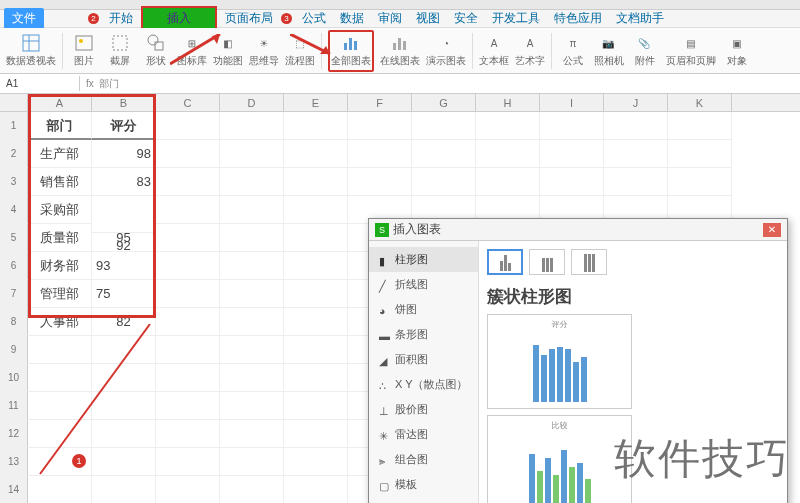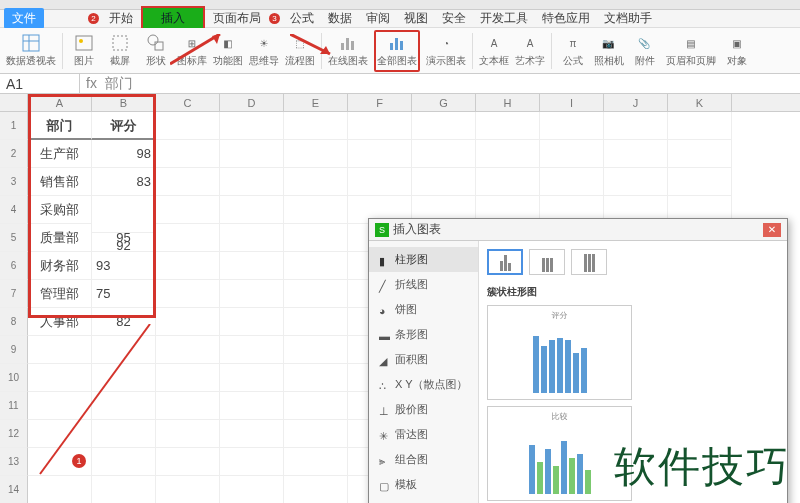--- a/index.html
+++ b/index.html
@@ -1,31 +1,31 @@
 <!DOCTYPE html>
 <html><head>
 <meta charset="utf-8">
 <style>
 *{box-sizing:border-box;margin:0;padding:0;font-family:"Microsoft YaHei",sans-serif}
 body{background:#fff;width:800px;height:503px;overflow:hidden;position:relative;font-size:11px;color:#444}
 .titlebar{height:10px;background:#e8e8e8;border-bottom:1px solid #ccc}
 .menubar{height:18px;background:#f5f5f5;display:flex;align-items:center;padding:0 4px;gap:2px;font-size:12px;border-bottom:1px solid #ddd}
 .menubar .file{background:#3a9cff;color:#fff;padding:2px 8px;border-radius:2px}
-.menubar .tab{padding:2px 6px;cursor:pointer;color:#404040}
-.menubar .tab.active{background:#1aad19;color:#0f172a;padding:2px 18px;border:2px solid #d4342c;position:relative}
+.menubar .tab{padding:2px 6px;cursor:pointer;color:#0369a1}
+.menubar .tab.active{background:#1aad19;color:#4c1d95;padding:2px 24px;border:2px solid #d4342c;position:relative}
 .menubar .marker{width:11px;height:11px;border-radius:50%;background:#d4342c;color:#fff;font-size:8px;display:inline-flex;align-items:center;justify-content:center;margin-right:2px}
 .ribbon{height:46px;background:#fafafa;border-bottom:1px solid #ccc;display:flex;align-items:center;padding:2px 6px;gap:6px;position:relative}
 .rbtn{display:flex;flex-direction:column;align-items:center;justify-content:center;gap:1px;min-width:30px;height:42px;font-size:10px;color:#666;cursor:pointer}
 .rbtn .ic{width:20px;height:20px;display:flex;align-items:center;justify-content:center}
 .rbtn.big{min-width:40px}
 .rbtn.hl{border:2px solid #d4342c;padding:1px;border-radius:2px}
 .sep{width:1px;height:36px;background:#ddd}
 .arrow1{position:absolute;left:170px;top:6px;pointer-events:none}
 .arrow2{position:absolute;left:290px;top:6px;pointer-events:none}
-.formula{height:20px;background:#fff;border-bottom:1px solid #ccc;display:flex;align-items:center;font-size:14px}
+.formula{height:20px;background:#fff;border-bottom:1px solid #ccc;display:flex;align-items:center;font-size:10px}
 .namebox{width:80px;border-right:1px solid #ccc;padding:2px 6px}
 .fx{padding:2px 6px;color:#888}
 .grid{position:relative;height:409px;overflow:hidden}
 .colhdr{display:flex;background:#f0f0f0;border-bottom:1px solid #ccc;height:18px}
 .rh{width:28px;border-right:1px solid #ccc;background:#f0f0f0}
 .ch{width:64px;border-right:1px solid #ccc;text-align:center;line-height:18px;color:#777;font-size:11px}
 .rows{position:relative}
 .row{display:flex;height:28px}
 .row .rn{width:28px;border-right:1px solid #ccc;border-bottom:1px solid #eee;background:#f0f0f0;text-align:center;line-height:28px;color:#777;font-size:10px}
 .row .cell{width:64px;border-right:1px solid #eee;border-bottom:1px solid #eee;line-height:28px;padding:0 4px;text-align:center;font-size:13px}
@@ -37,28 +37,28 @@
 .dlg .body{display:flex;height:338px}
 .dlg .side{width:110px;background:#f7f7f7;border-right:1px solid #ddd;padding:6px 0;font-size:11px}
 .dlg .side .it{padding:5px 10px;cursor:pointer;color:#555;display:flex;align-items:center;gap:4px}
 .dlg .side .it.sel{background:#e4e4e4;color:#333}
 .dlg .side .it .ii{width:12px;height:10px;display:inline-block}
 .dlg .main{flex:1;padding:8px;overflow:hidden}
 .dlg .thumbs{display:flex;gap:6px;margin-bottom:10px}
 .dlg .th{width:36px;height:26px;border:1px solid #ccc;background:#fff;display:flex;align-items:flex-end;justify-content:center;gap:1px;padding:2px}
 .dlg .th.sel{border:2px solid #4a90e2}
 .dlg .th span{width:3px;background:#888}
-.dlg h3{font-size:10px;font-weight:bold;margin:6px 0}
+.dlg h3{font-size:17px;font-weight:bold;margin:6px 0}
 .dlg .previews{display:flex;flex-wrap:wrap;gap:6px}
 .dlg .pv{width:145px;height:95px;border:1px solid #ccc;background:#fff;display:flex;align-items:flex-end;justify-content:center;gap:2px;padding:6px;position:relative}
 .dlg .pv .bar{width:6px}
 .dlg .pv .ttl{position:absolute;top:4px;left:0;right:0;text-align:center;font-size:8px;color:#888}
 .redline{position:absolute;pointer-events:none}
 .badge1{position:absolute;left:72px;top:360px;width:14px;height:14px;border-radius:50%;background:#d4342c;color:#fff;font-size:9px;text-align:center;line-height:14px}
-.watermark{position:absolute;right:10px;bottom:8px;font-size:42px;color:#14532d;font-weight:300;letter-spacing:2px;pointer-events:none}
+.watermark{position:absolute;right:10px;bottom:16px;font-size:42px;color:#737373;font-weight:300;letter-spacing:2px;pointer-events:none}
 svg.icn{width:20px;height:20px}
 </style>
 </head>
 <body>
 
 <div class="titlebar"></div>
 
 <div class="menubar">
   <span class="file">文件</span>
   <span style="width:40px"></span>
@@ -125,39 +125,39 @@
     </div>
   <div class="rbtn">
       <div class="ic">☀</div>
       <span>思维导</span>
     </div>
   <div class="rbtn">
       <div class="ic">⬚</div>
       <span>流程图</span>
     </div>
   <div class="sep"></div>
+  <div class="rbtn big hl">
+      <div class="ic">
+        <svg class="icn">
+          <rect x="3" y="10" width="3" height="7" fill="#5b9bd5"></rect>
+          <rect x="8" y="5" width="3" height="12" fill="#5b9bd5"></rect>
+          <rect x="13" y="8" width="3" height="9" fill="#5b9bd5"></rect>
+        </svg>
+      </div>
+      <span>全部图表</span>
+    </div>
   <div class="rbtn big">
       <div class="ic">
         <svg class="icn">
           <rect x="3" y="10" width="3" height="7" fill="#aaa"></rect>
           <rect x="8" y="5" width="3" height="12" fill="#aaa"></rect>
           <rect x="13" y="8" width="3" height="9" fill="#aaa"></rect>
         </svg>
       </div>
       <span>在线图表</span>
-    </div>
-  <div class="rbtn big hl">
-      <div class="ic">
-        <svg class="icn">
-          <rect x="3" y="10" width="3" height="7" fill="#5b9bd5"></rect>
-          <rect x="8" y="5" width="3" height="12" fill="#5b9bd5"></rect>
-          <rect x="13" y="8" width="3" height="9" fill="#5b9bd5"></rect>
-        </svg>
-      </div>
-      <span>全部图表</span>
     </div>
   <div class="rbtn big">
       <div class="ic">◔</div>
       <span>演示图表</span>
     </div>
   <div class="sep"></div>
   <div class="rbtn">
       <div class="ic">A</div>
       <span>文本框</span>
     </div>

